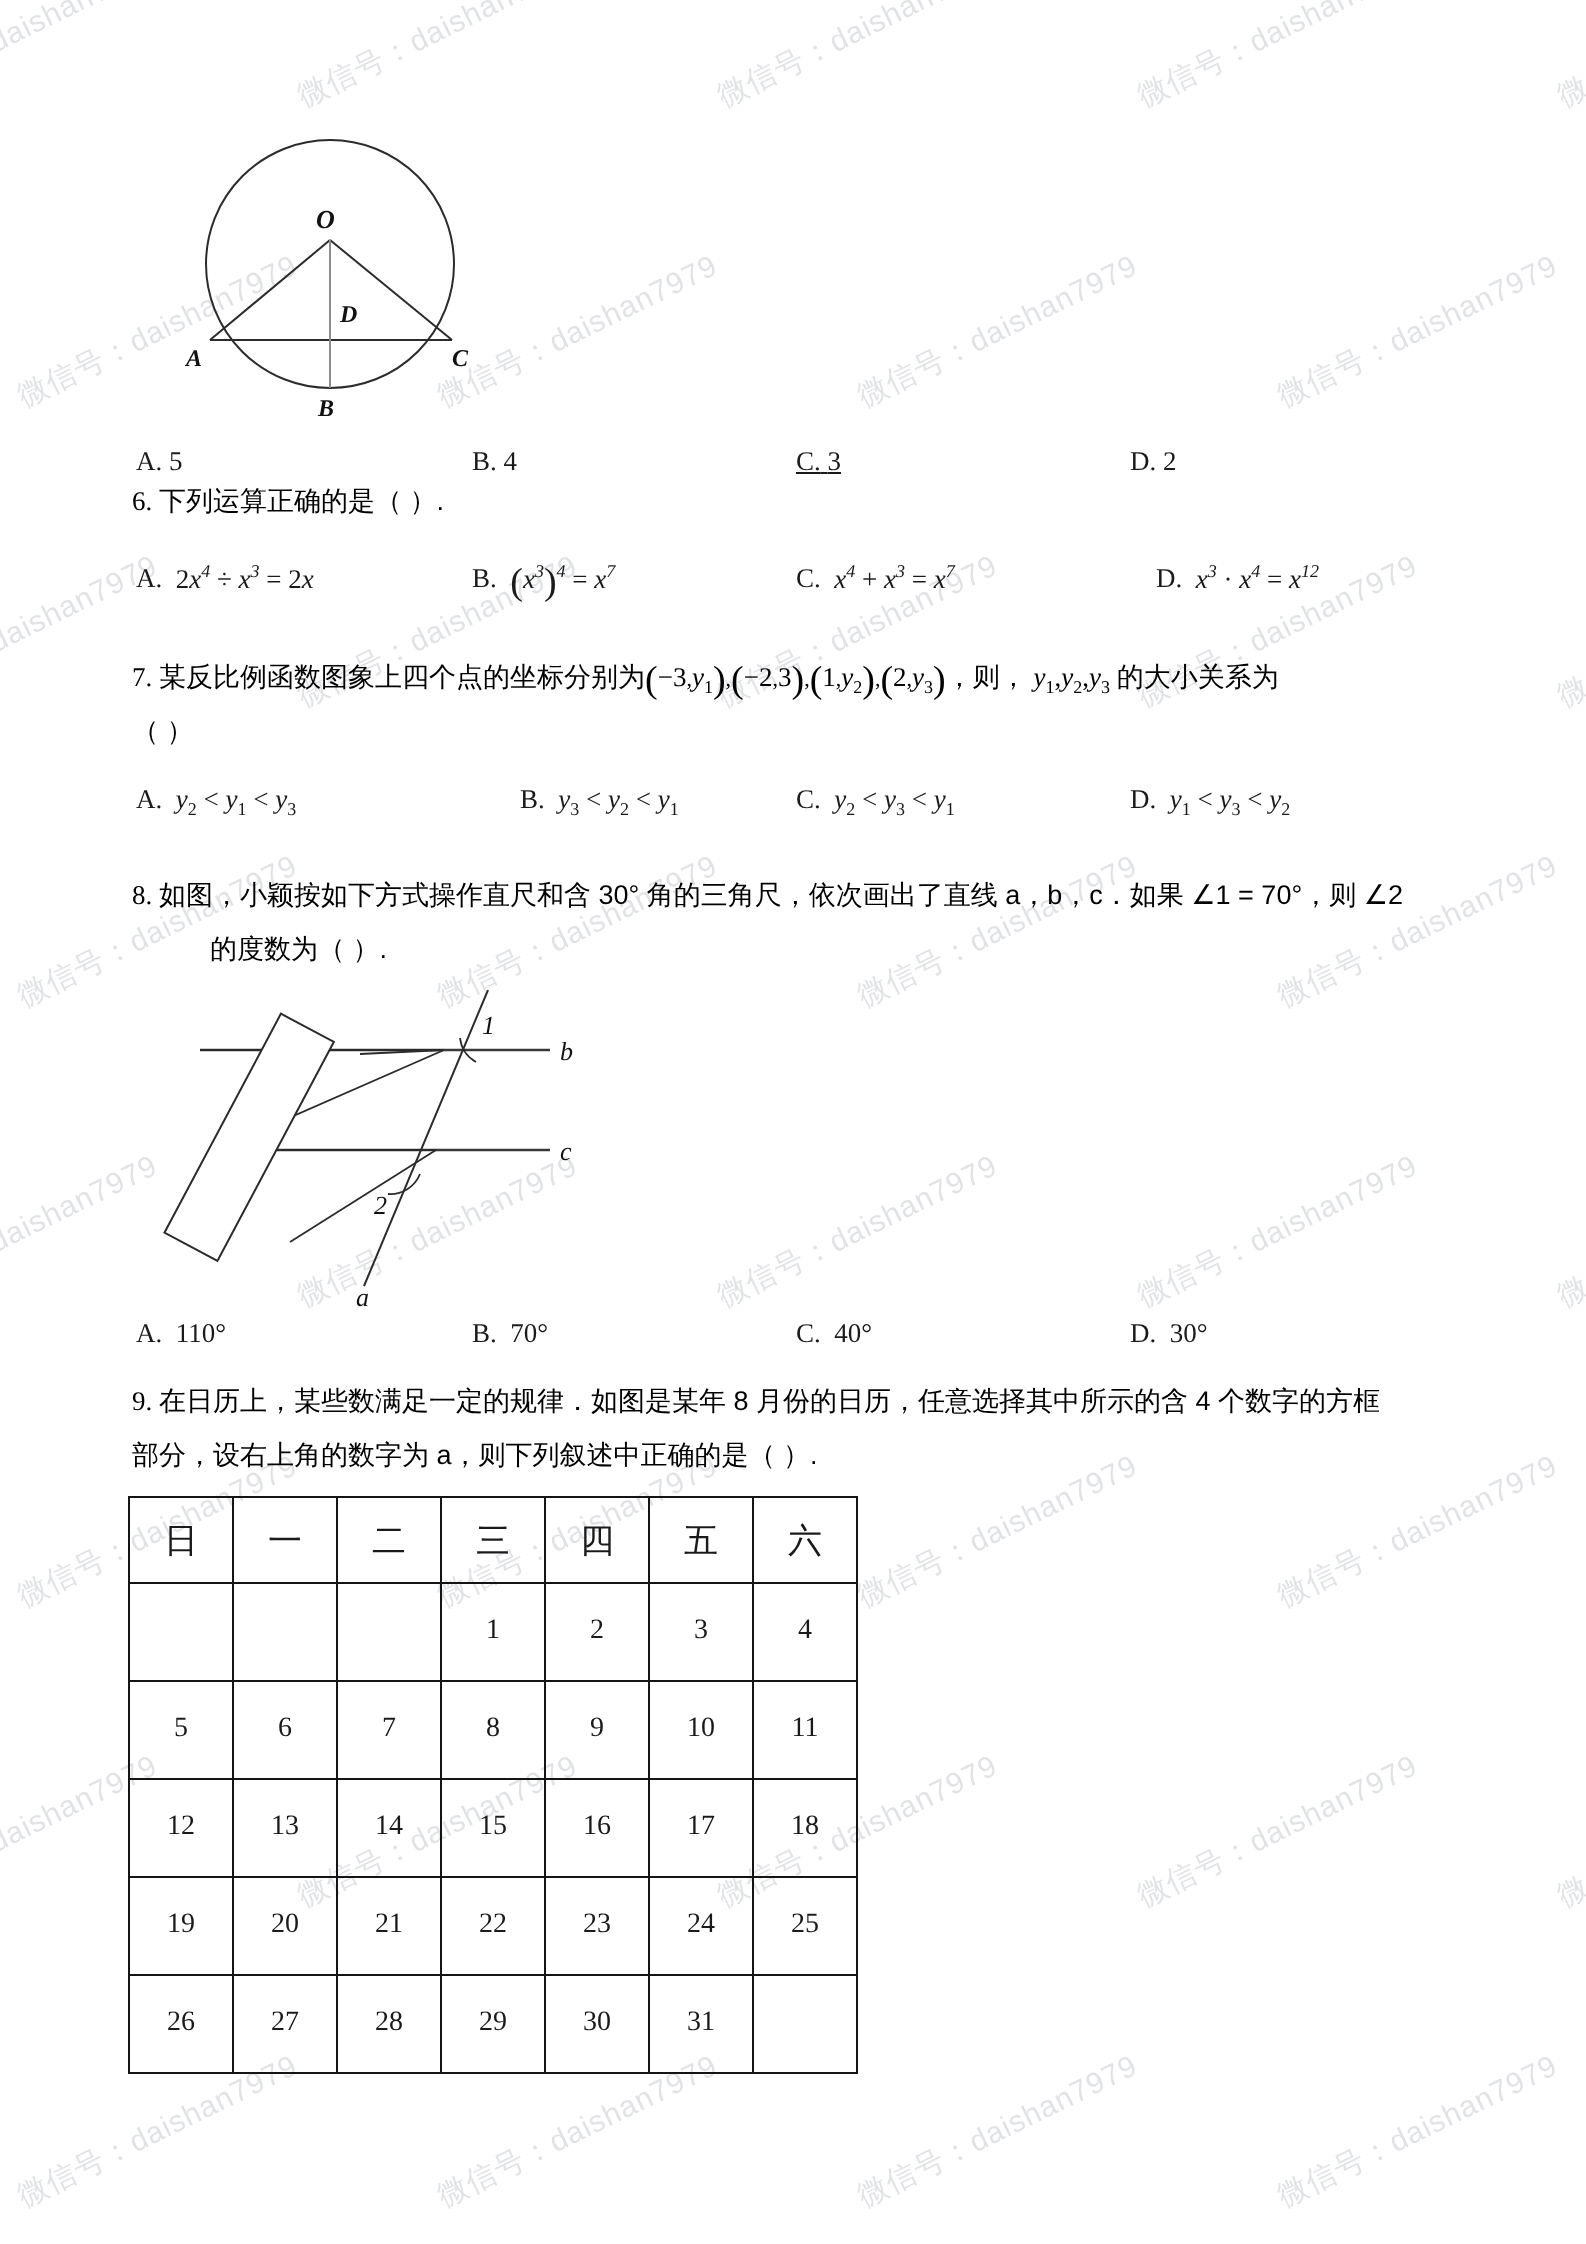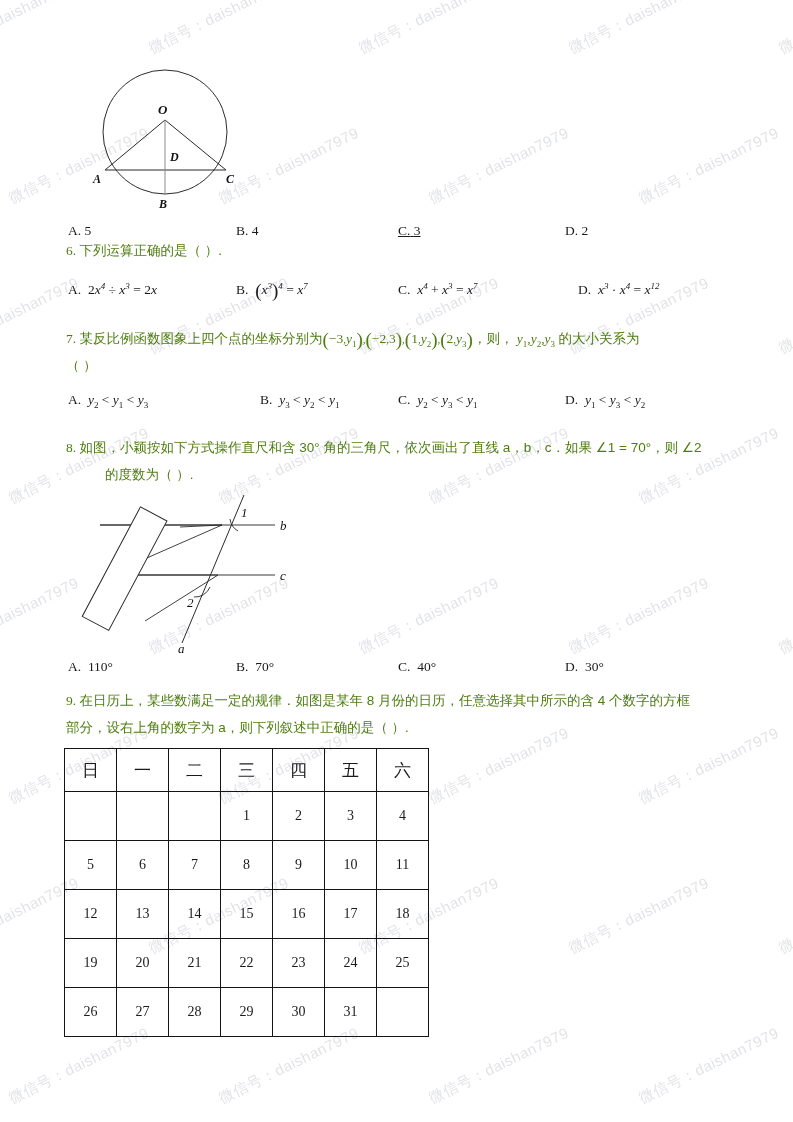--- a/index.html
+++ b/index.html
@@ -42,21 +42,21 @@
   
   .content {
     position: relative;
     z-index: 10;
   }
 
   .q-text {
     position: absolute;
     font-size: 13.5px;
     line-height: 22px;
-    color: #4d7c0f;
+    color: #000000;
     white-space: nowrap;
   }
   .q-text .cjk { font-family: "Liberation Sans", "DejaVu Sans", sans-serif; }
 
   
   .opt-row {
     position: absolute;
     left: 0;
     width: 793px;
     height: 24px;

